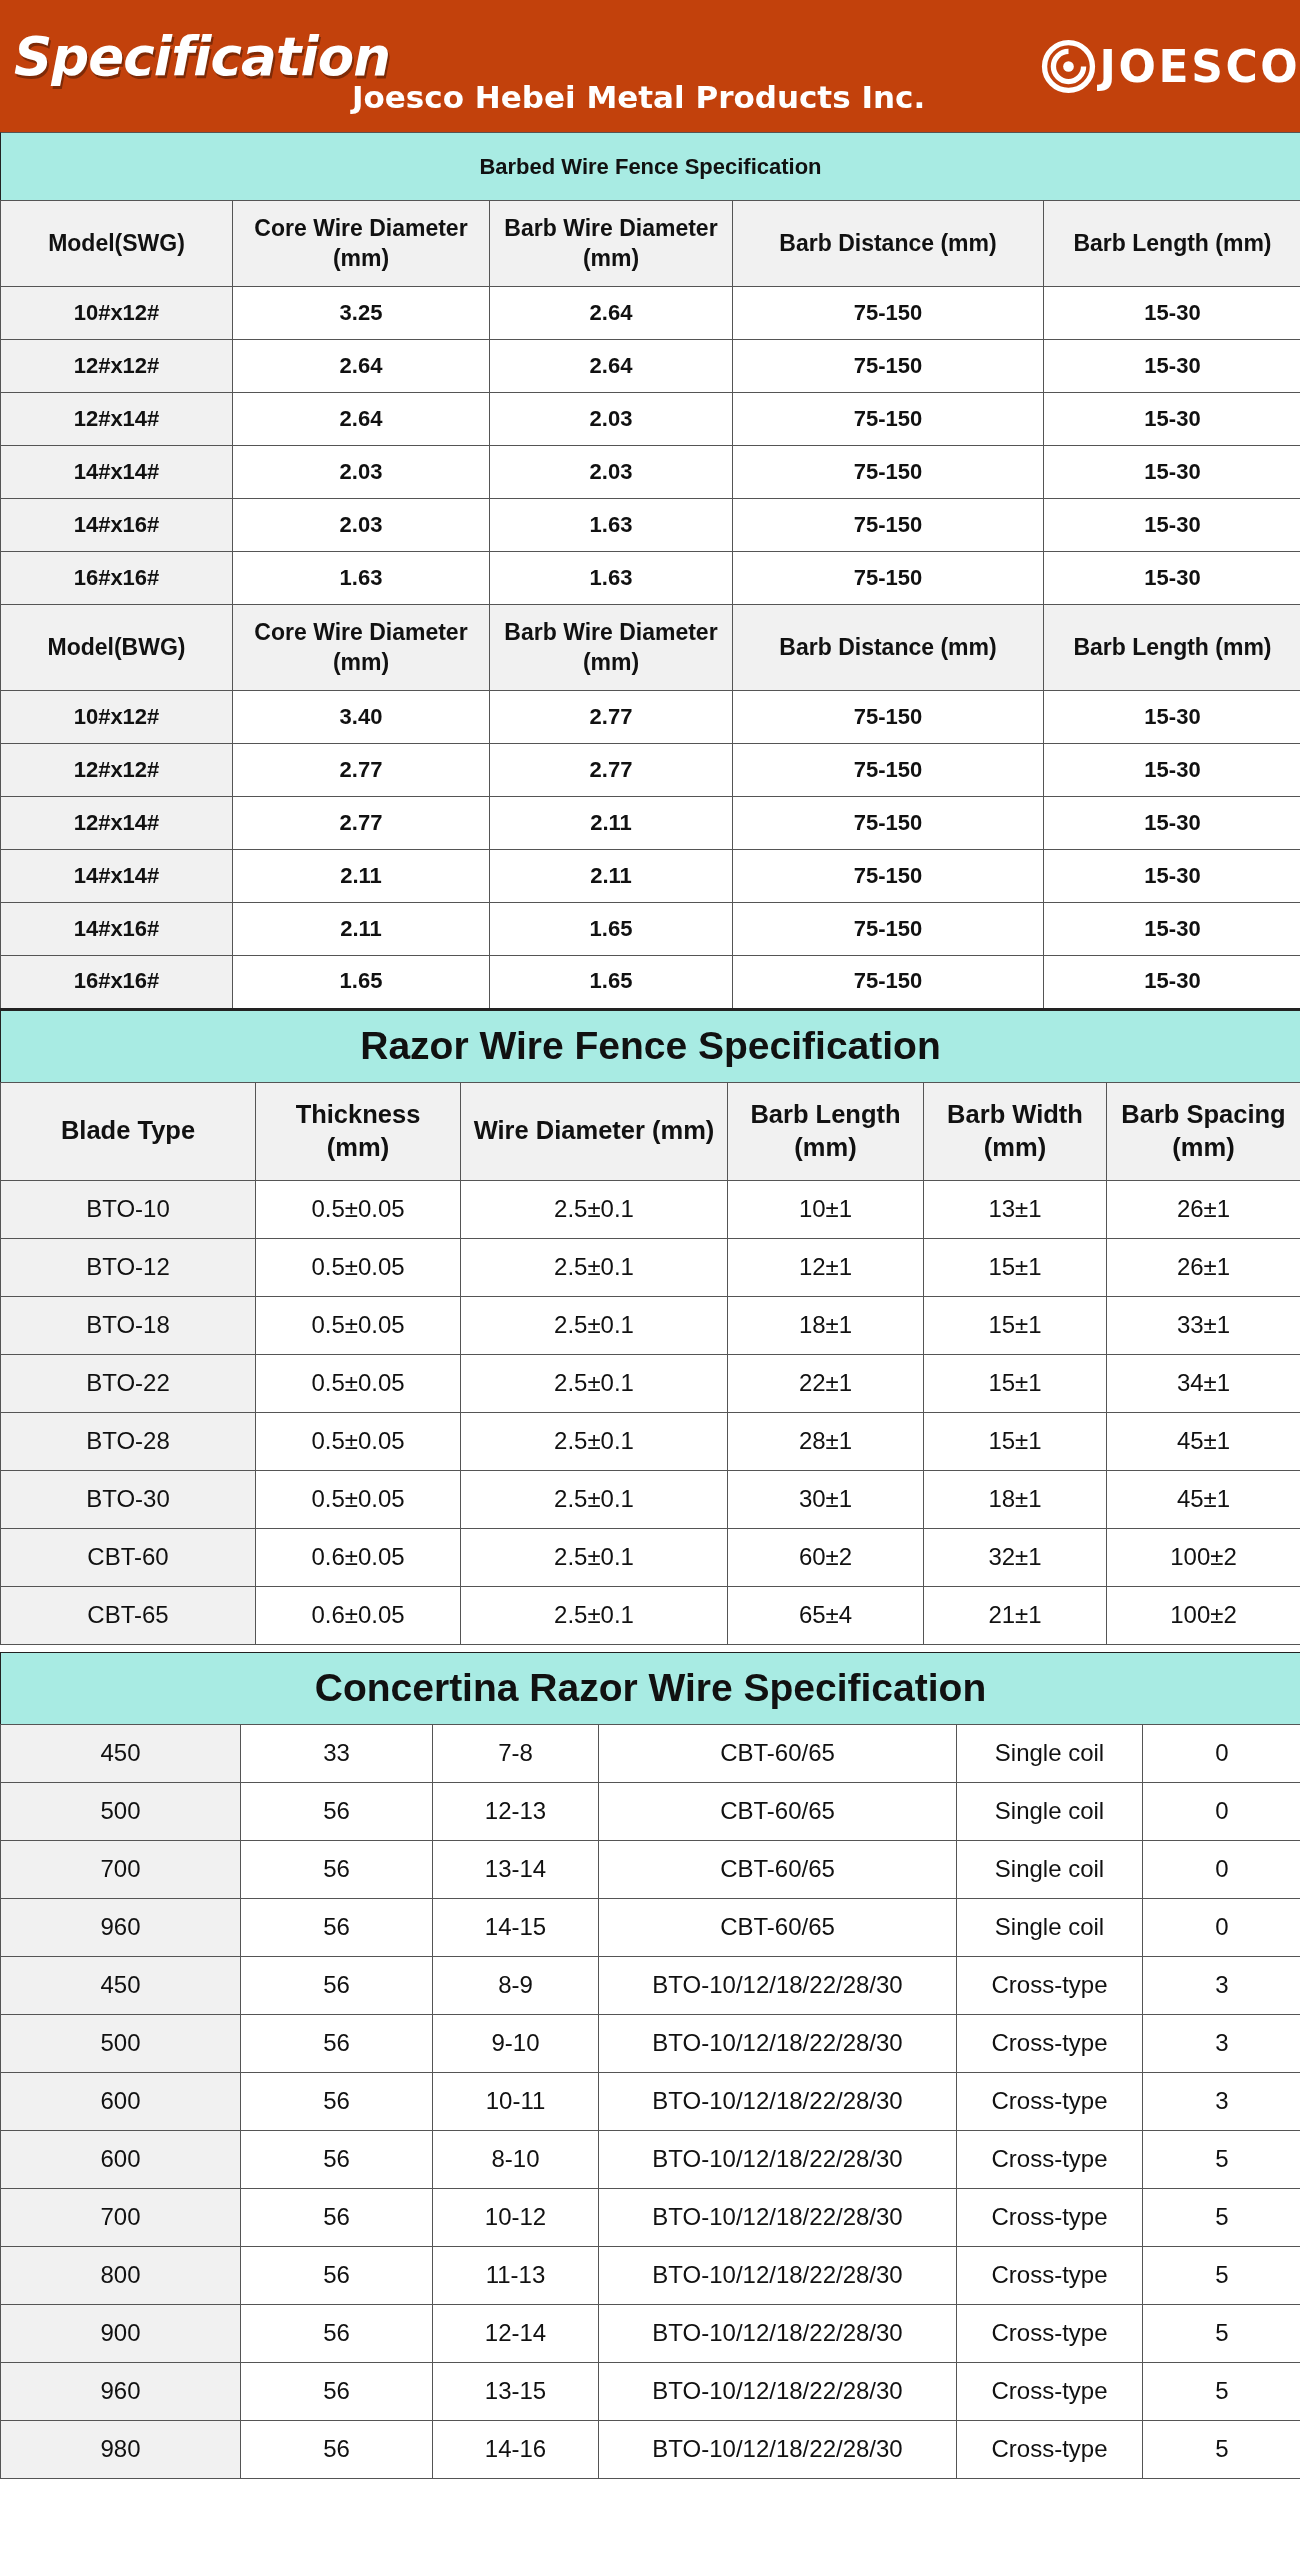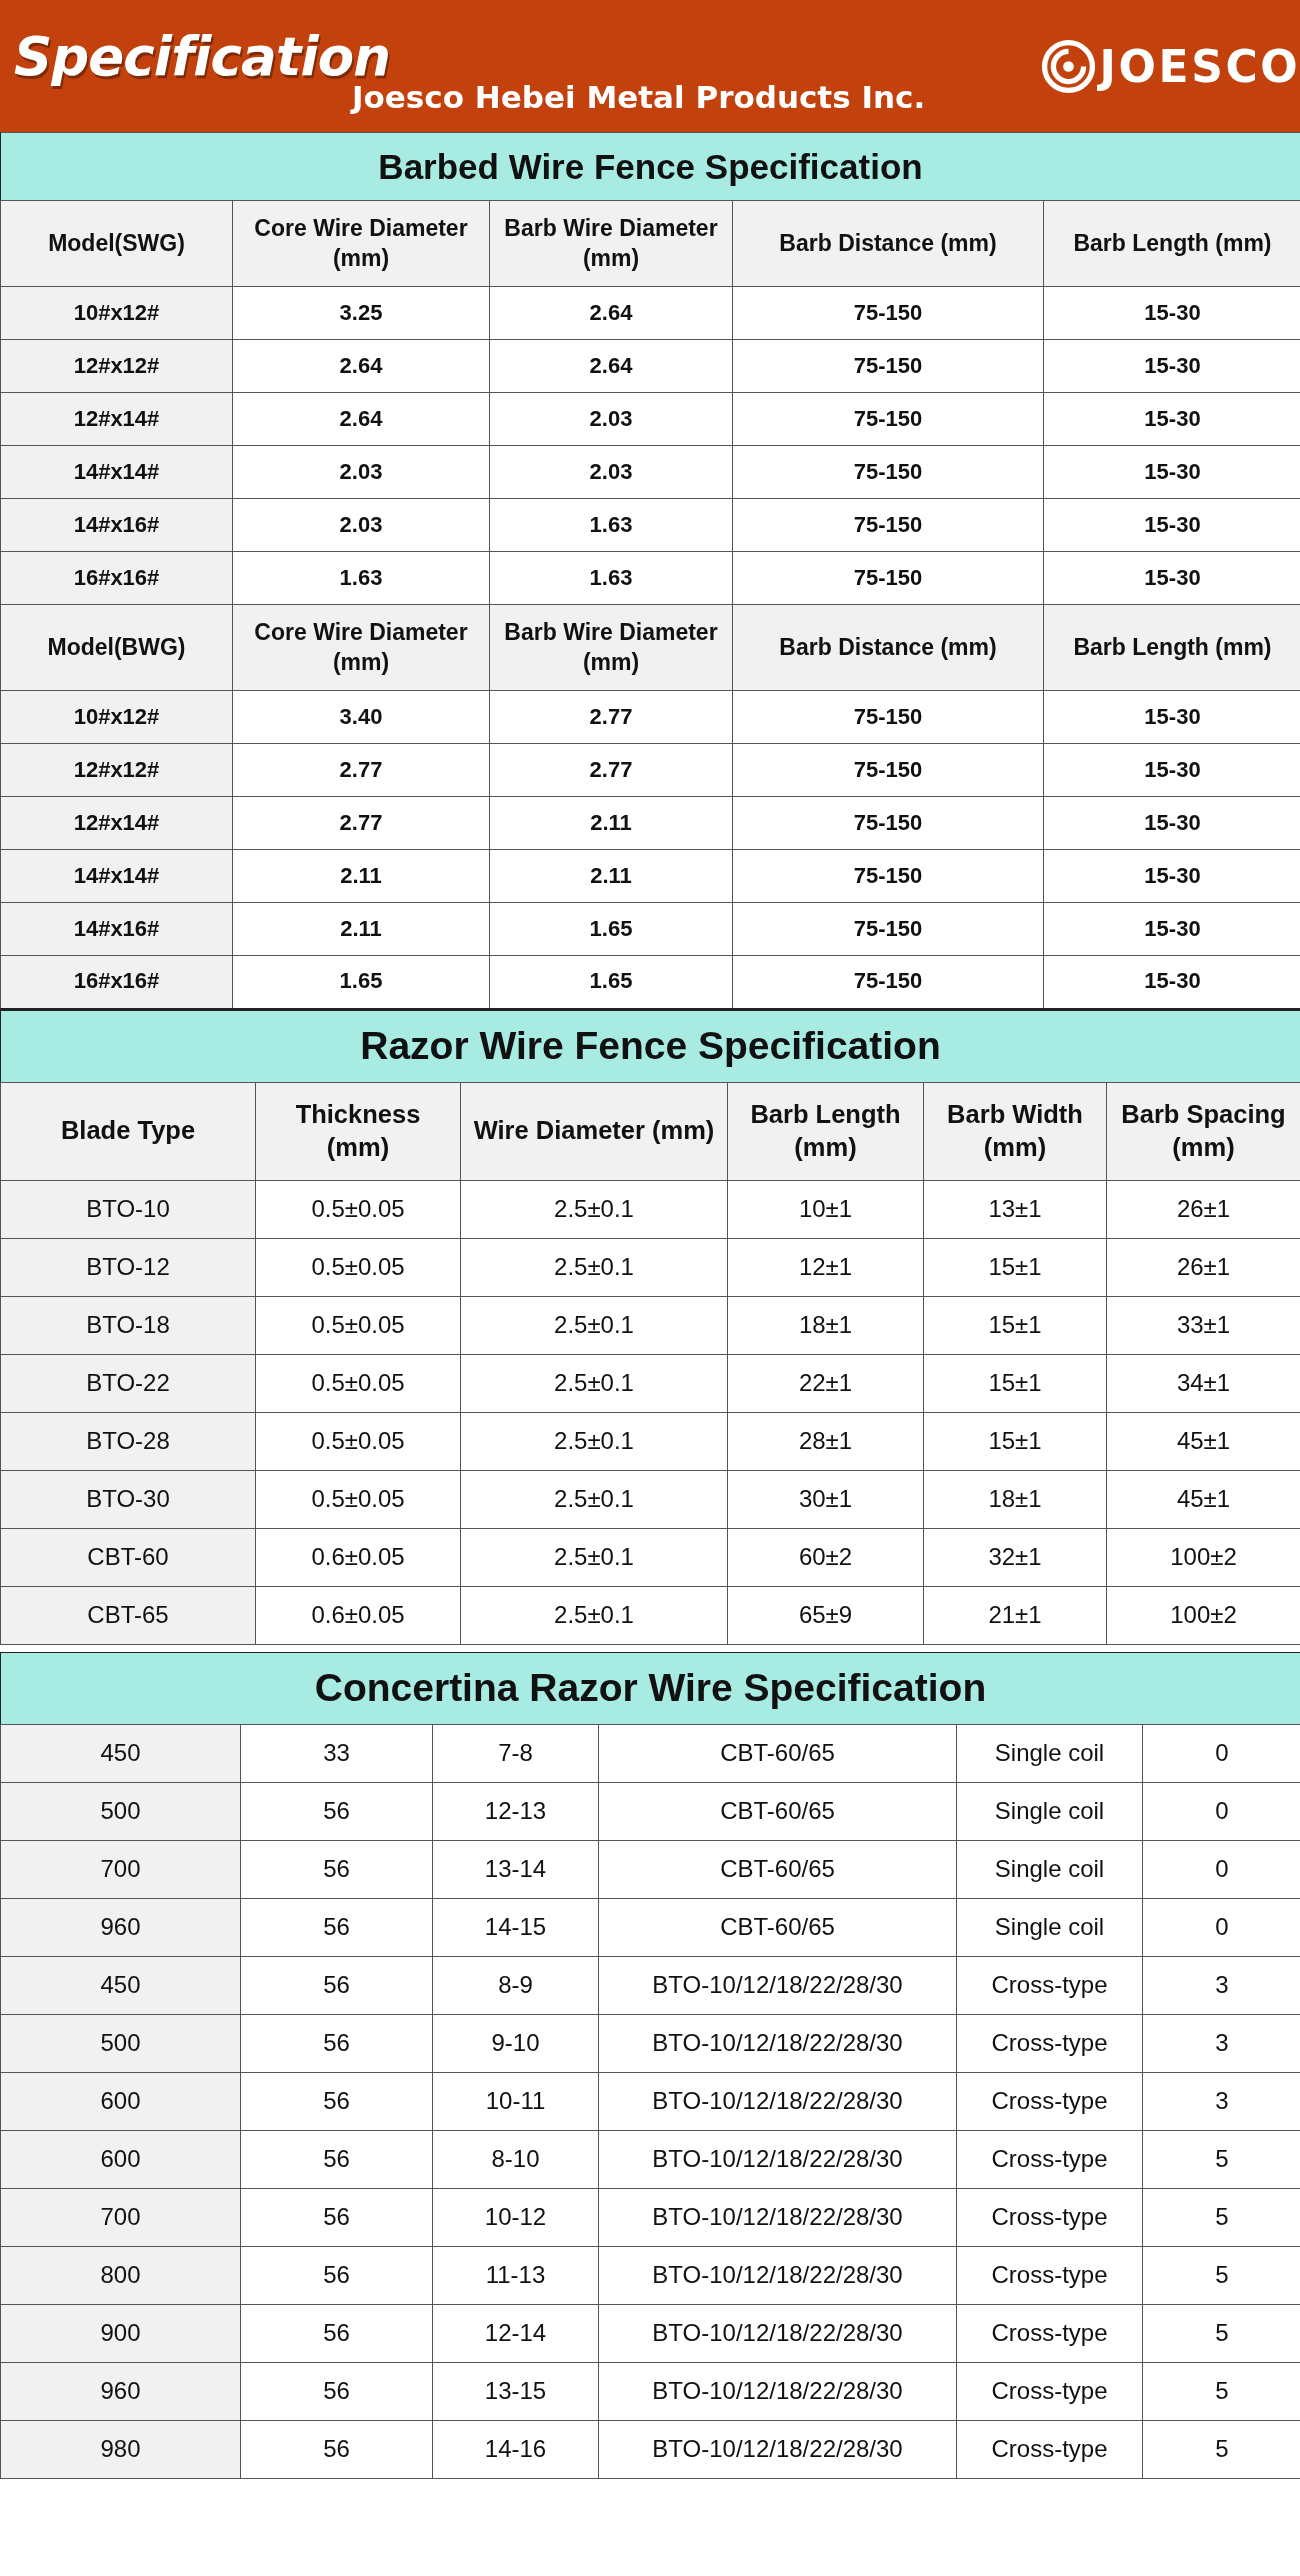--- a/index.html
+++ b/index.html
@@ -43,21 +43,21 @@
   td, th {
     border: 1.3px solid #555;
     text-align: center; vertical-align: middle;
     font-size: 23px; color: #111; line-height: 1.3;
     padding: 0 5.3px;
   }
   th { background: #f1f1f1; font-weight: bold; }
   td.first { background: #f1f1f1; }
 
   
-  .barbed .section-title { height: 68px; font-size: 35px; border-top: 1.8px solid #555; }
+  .barbed .section-title { height: 68px; font-size: 22px; border-top: 1.8px solid #555; }
   .barbed th { height: 86px; font-size: 23px; }
   .barbed td { height: 53px; font-size: 22px; font-weight: bold; }
   .barbed table { border-bottom: 2.6px solid #222; }
 
   
   .razor .section-title { height: 72px; font-size: 39px; border-top: 1.8px solid #222; }
   .razor th { height: 98px; font-size: 25.5px; }
   .razor td { height: 58px; font-size: 24px; }
   .razor table { border: 1.8px solid #222; }
 
@@ -272,21 +272,21 @@
           <td>0.6±0.05</td>
           <td>2.5±0.1</td>
           <td>60±2</td>
           <td>32±1</td>
           <td>100±2</td>
         </tr>
         <tr>
           <td class="first">CBT-65</td>
           <td>0.6±0.05</td>
           <td>2.5±0.1</td>
-          <td>65±9</td>
+          <td>65±4</td>
           <td>21±1</td>
           <td>100±2</td>
         </tr>
       </tbody>
   </table>
 </section>
 
 <div class="gap"></div>
 
 <section class="conc">

